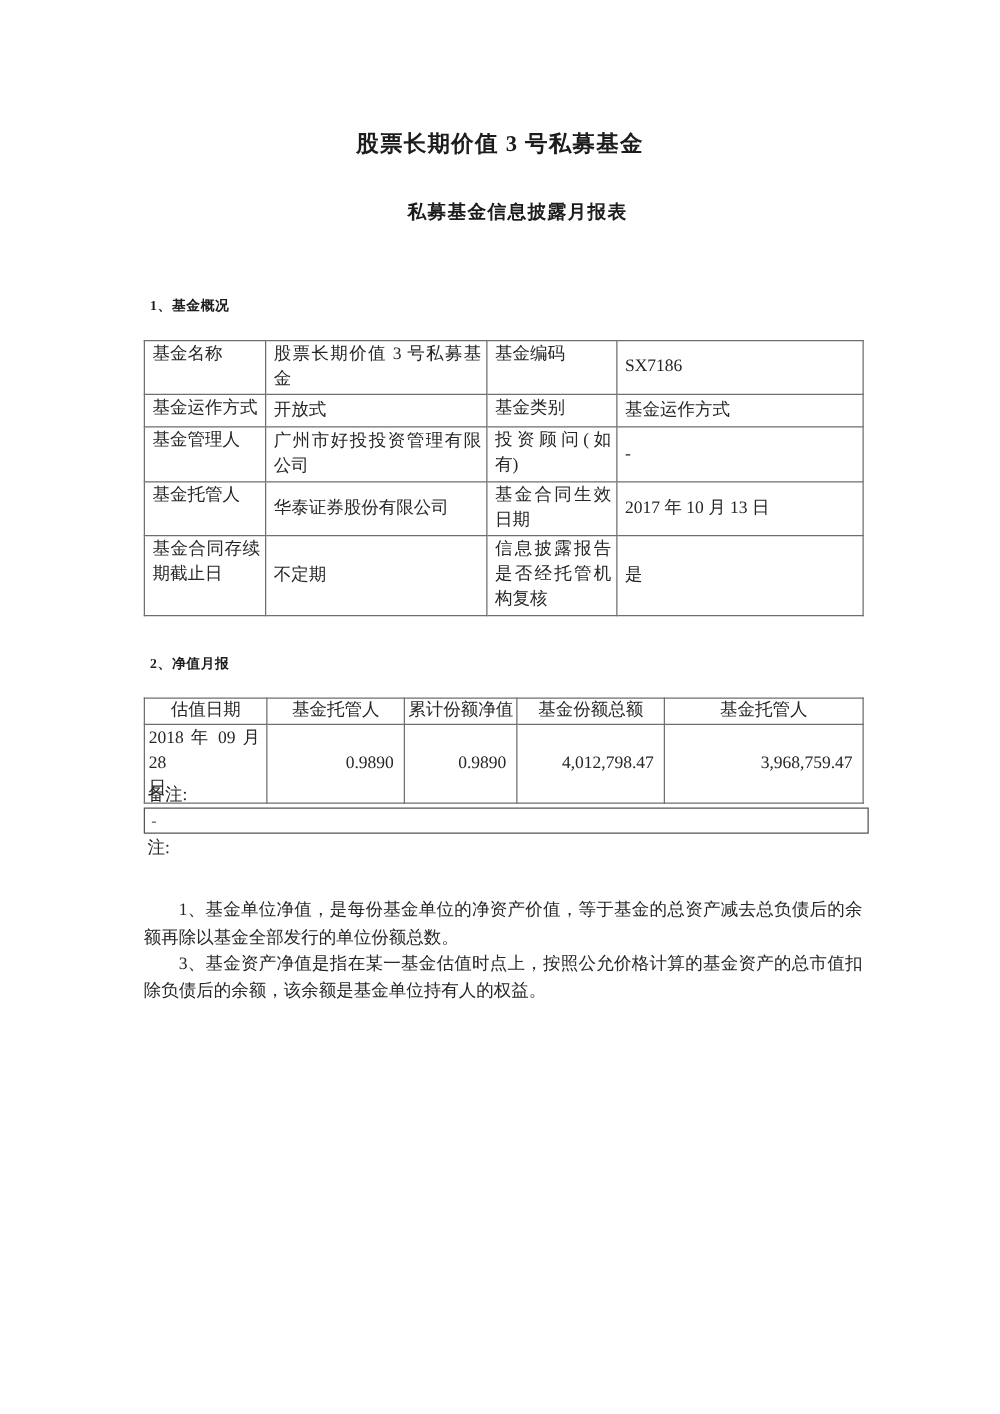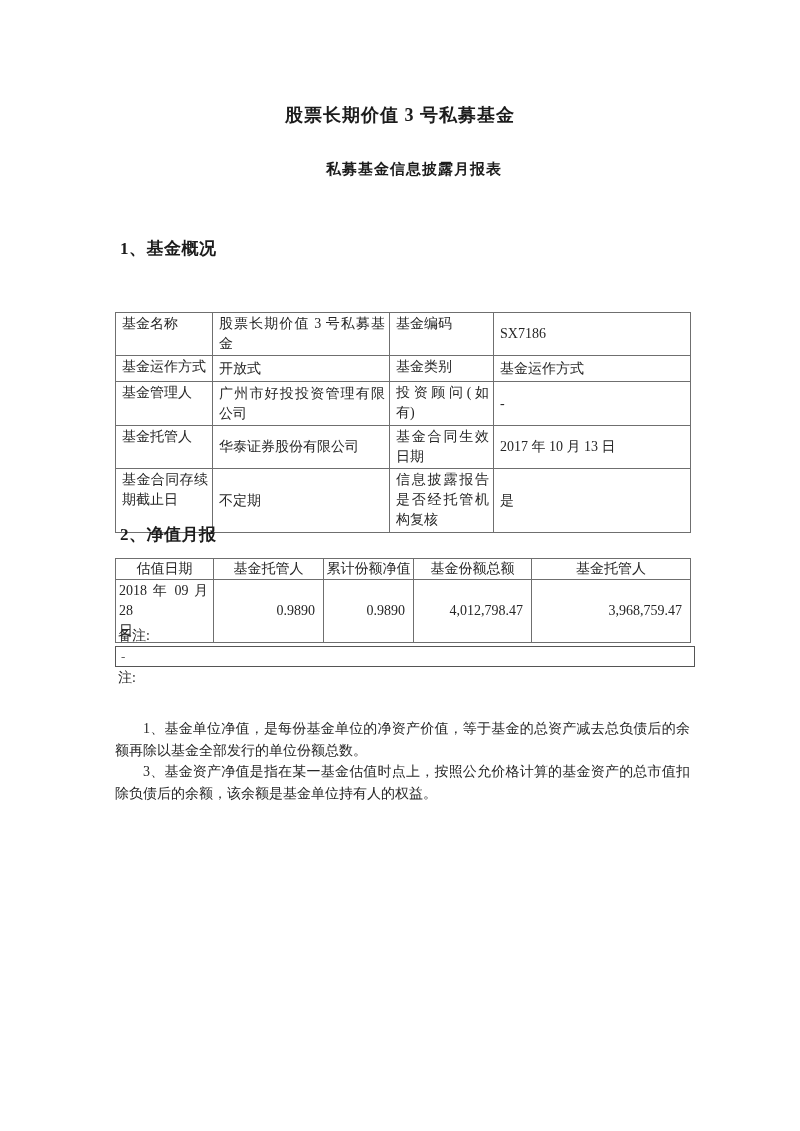--- a/index.html
+++ b/index.html
@@ -19,41 +19,41 @@
     color: #1c1c1c;
   }
   .doc-subtitle {
     top: 160px; left: 14px; width: 800px;
     text-align: center;
     font-size: 15px; font-weight: bold; letter-spacing: 1px;
     color: #1c1c1c;
   }
   .sec-heading {
     left: 120px;
-    font-size: 17px; font-weight: bold; letter-spacing: 0.5px;
+    font-size: 11px; font-weight: bold; letter-spacing: 0.5px;
     color: #1c1c1c;
   }
   .sec1-heading { top: 237px; }
   .sec2-heading { top: 523px; }
 
   table.doc-table {
     border-collapse: collapse;
     table-layout: fixed;
     font-size: 14px;
     line-height: 20px;
     color: #262626;
   }
   table.doc-table td, table.doc-table th {
     border: 1px solid #6f6f6f;
     overflow: hidden;
     font-weight: normal;
   }
 
   
-  .t1 { left: 115px; top: 272px; width: 575px; margin-top: 40px; }
+  .t1 { left: 115px; top: 272px; width: 575px; }
   .t1 td { padding: 1px 4px 1px 6px; text-align: justify; }
   .t1 td.lab { vertical-align: top; }
   .t1 td.val { vertical-align: middle; }
   .t1 tr.r1 td { height: 39px; }
   .t1 tr.r2 td { height: 23px; font-family: Liberation Serif, serif; }
   .t1 tr.r3 td { height: 41px; }
   .t1 tr.r4 td { height: 40px; }
   .t1 tr.r5 td { height: 61px; }
 
   

